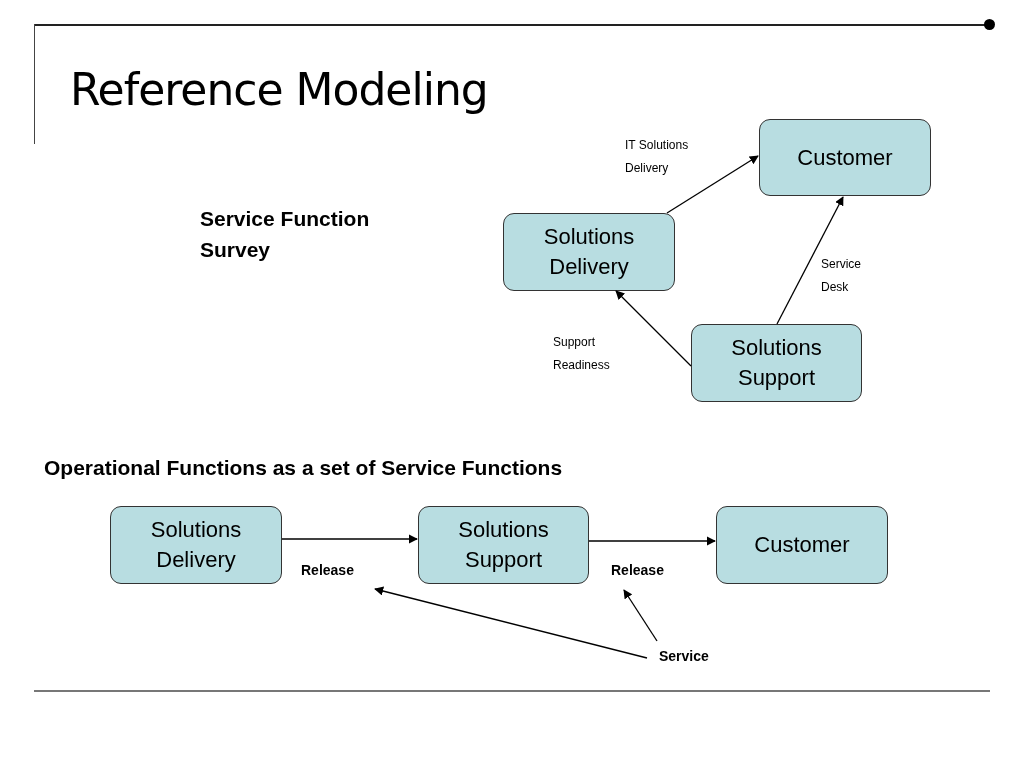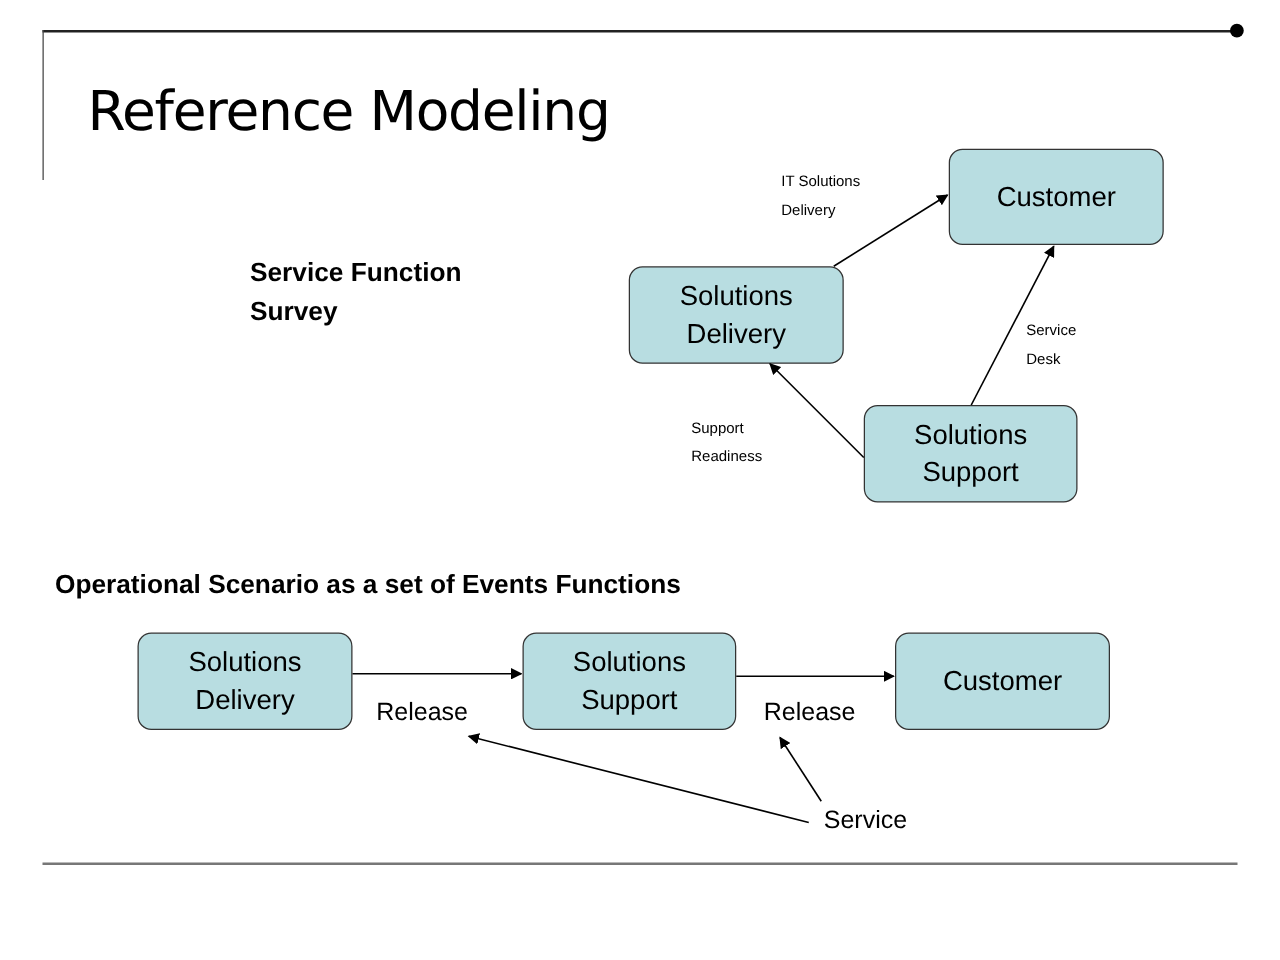--- a/index.html
+++ b/index.html
@@ -10,21 +10,21 @@
   .frame-left { left:34px; top:24px; width:1px; height:120px; background:#444; }
   .frame-dot { left:984px; top:19px; width:11px; height:11px; border-radius:50%; background:#000; }
   .frame-bottom { left:34px; top:690px; width:956px; height:2px; background:#777; }
   .heading { font-weight:bold; font-size:21px; line-height:31px; }
   .sfm { left:200px; top:203px; width:241px; text-align:left; }
   .ops { left:44px; top:452px; }
   .box { background:#b8dde1; border:1px solid #333; border-radius:11px; box-sizing:border-box;
          display:flex; align-items:center; justify-content:center; text-align:center;
          font-size:22px; line-height:30px; white-space:pre-line; }
   .lbl-s { font-size:12px; line-height:23px; white-space:pre-line; }
-  .lbl-m { font-size:20px; line-height:28px; }
+  .lbl-m { font-size:14px; line-height:28px;font-weight:bold; }
   svg.arrows { position:absolute; left:0; top:0; width:1024px; height:768px; pointer-events:none; }
 </style>
 </head>
 <body>
 
 <div class="abs frame-top"></div>
 <div class="abs frame-left"></div>
 <div class="abs frame-dot"></div>
 <div class="abs frame-bottom"></div>
 
@@ -41,21 +41,21 @@
 <div class="abs box" style="left:691px; top:324px; width:171px; height:78px;">Solutions
 Support</div>
 
 <div class="abs lbl-s" style="left:625px; top:134px;">IT Solutions
 Delivery</div>
 <div class="abs lbl-s" style="left:821px; top:253px;">Service
 Desk</div>
 <div class="abs lbl-s" style="left:553px; top:331px;">Support
 Readiness</div>
 
-<div class="abs heading ops">Operational Scenario as a set of Events Functions</div>
+<div class="abs heading ops">Operational Functions as a set of Service Functions</div>
 
 <div class="abs box" style="left:110px; top:506px; width:172px; height:78px;">Solutions
 Delivery</div>
 <div class="abs box" style="left:418px; top:506px; width:171px; height:78px;">Solutions
 Support</div>
 <div class="abs box" style="left:716px; top:506px; width:172px; height:78px;">Customer</div>
 
 <div class="abs lbl-m" style="left:301px; top:556px;">Release</div>
 <div class="abs lbl-m" style="left:611px; top:556px;">Release</div>
 <div class="abs lbl-m" style="left:659px; top:642px;">Service</div>

